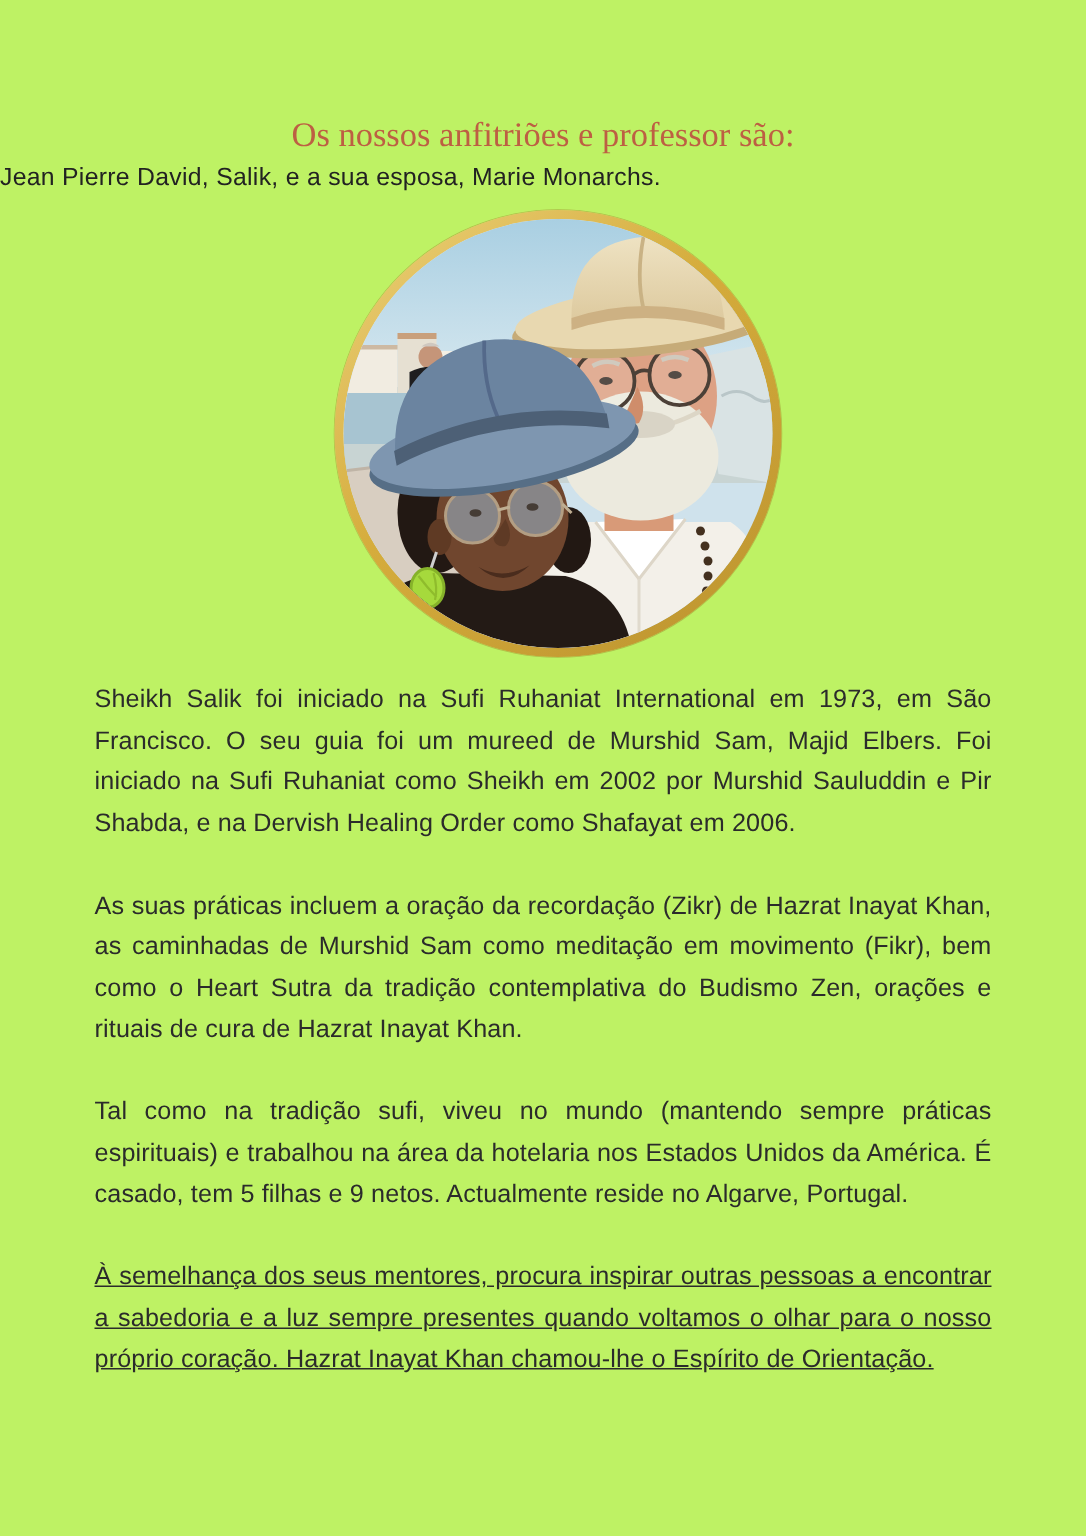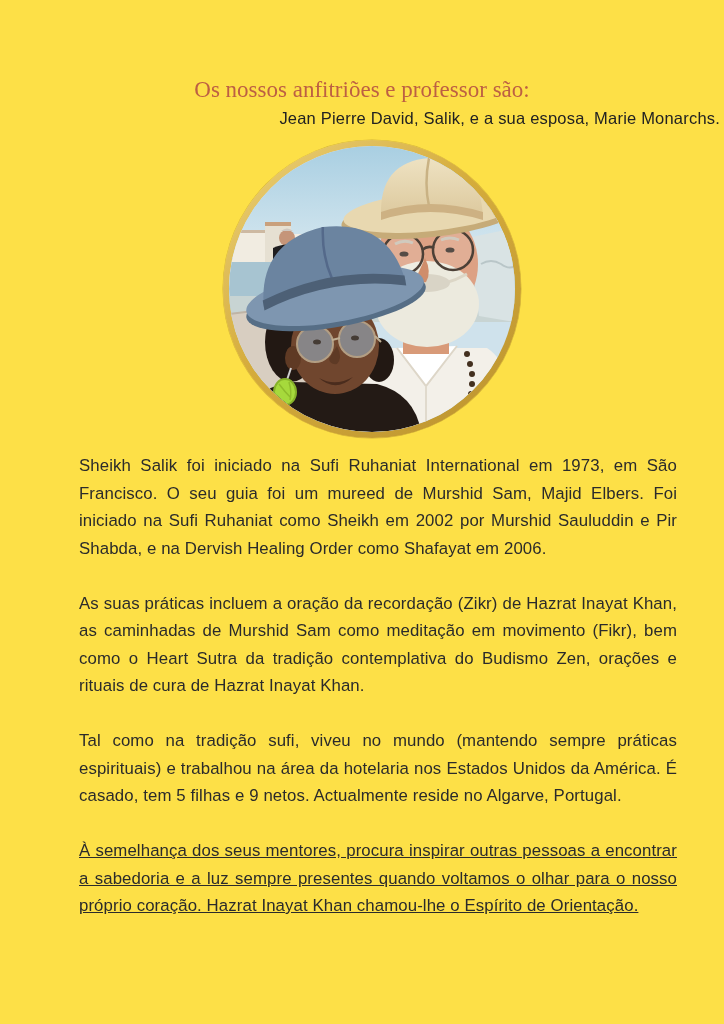--- a/index.html
+++ b/index.html
@@ -6,39 +6,39 @@
   html, body { margin: 0; padding: 0; }
   body {
     width: 724px; height: 1024px;
     background: #ffffff;
     font-family: "Liberation Sans", sans-serif;
     overflow: hidden;
   }
   .page {
     position: relative;
     width: 724px; height: 1024px;
-    background: #fde047;
+    background: #bef264;
   }
   .title {
     position: absolute;
     top: 76px; left: 0;
     width: 724px;
     margin: 0;
     text-align: center;
     font-family: "Liberation Serif", "DejaVu Serif", serif;
     font-weight: 400;
     font-size: 23px;
     line-height: 27px;
     color: #bd5f43;
   }
   .subtitle {
     position: absolute;
     top: 107px; left: 0;
     width: 720px;
-    text-align: right;
+    text-align: left;
     font-size: 16.5px;
     line-height: 23px;
     color: #222222;
     letter-spacing: 0.2px;
   }
   .photo-ring {
     position: absolute;
     left: 223px; top: 140px;
     width: 298px; height: 298px;
     border-radius: 50%;
@@ -50,21 +50,20 @@
     width: 286px; height: 286px;
     border-radius: 50%;
     overflow: hidden;
     background: #cfe2ec;
   }
   .photo svg { display: block; }
   .content {
     position: absolute;
     left: 63px; top: 452px;
     width: 598px;
-    margin-left: 16px;
   }
   .content p {
     margin: 0 0 27.5px 0;
     font-size: 16.8px;
     line-height: 27.5px;
     color: #2b2b2b;
     text-align: justify;
     letter-spacing: 0.1px;
   }
   .content p:last-child { margin-bottom: 0; text-decoration: underline; }

